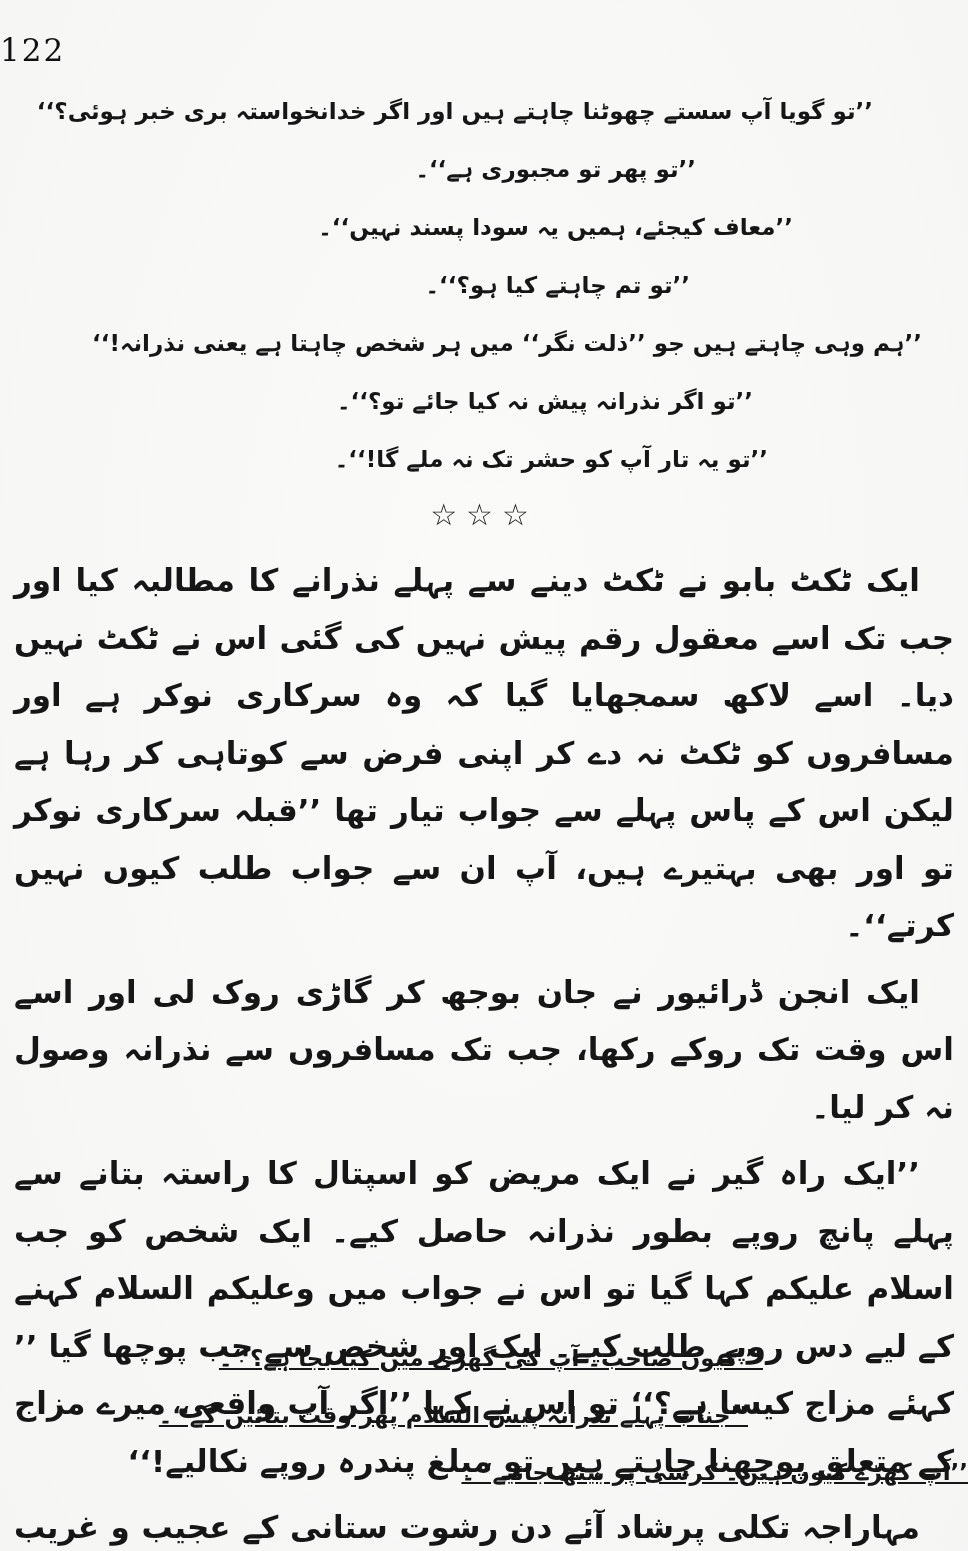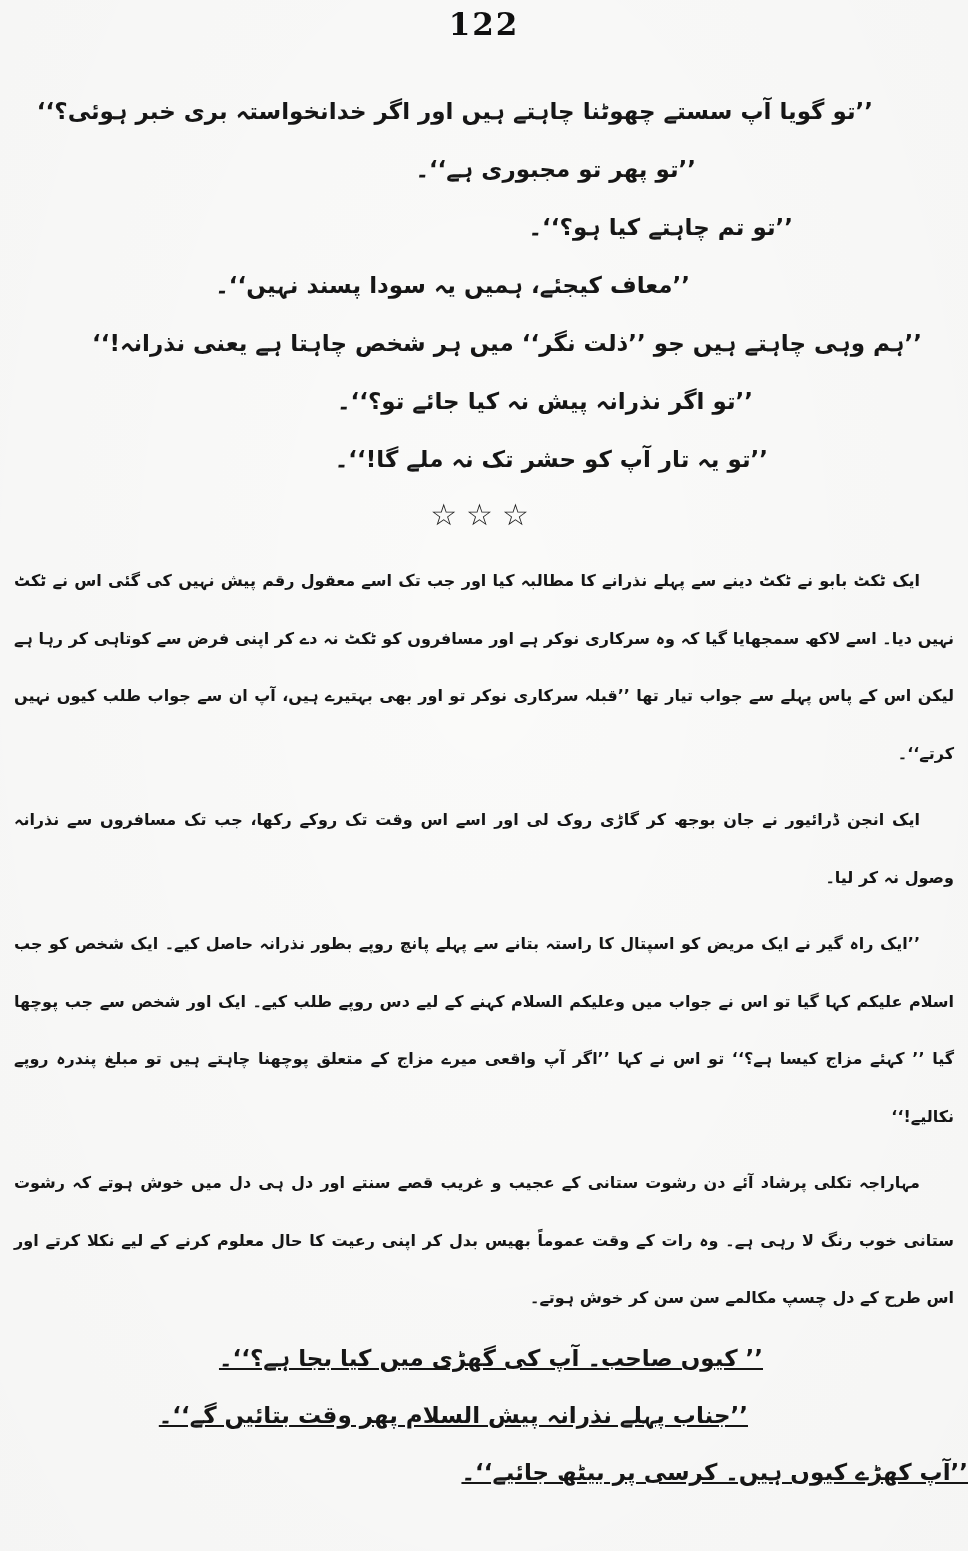--- a/index.html
+++ b/index.html
@@ -12,24 +12,24 @@
     position:relative;
     width:968px;height:1551px;
     direction:rtl;
     font-family:"DejaVu Sans",sans-serif;
     color:#161616;
     background:
       radial-gradient(ellipse at 50% 40%, rgba(0,0,0,0.012), rgba(0,0,0,0.03)),
       #fdfdfc;
   }
   .pagenum{
-    position:absolute;top:6px;left:0;right:0;
-    text-align:center;
+    position:absolute;top:32px;left:0;right:0;
+    text-align:left;
     font-family:"DejaVu Serif",serif;
-    font-weight:bold;
+    font-weight:normal;
     font-size:31px;
     letter-spacing:2px;
     color:#101010;
     direction:ltr;
   }
   .dialogues-top{position:absolute;top:82px;left:0;right:0;}
   .dl{
     height:58px;line-height:58px;
     text-align:right;
     white-space:nowrap;
@@ -50,21 +50,21 @@
     letter-spacing:9px;
     line-height:46px;
     color:#1b1b1b;
     direction:ltr;
   }
   .prose{
     position:absolute;top:552px;right:14px;left:14px;
   }
   .para{
     margin:0 0 9px 0;
-    font-size:16px;
+    font-size:31px;
     font-weight:bold;
     line-height:57.5px;
     text-align:justify;
     text-indent:34px;
   }
   .dialogues-bottom{position:absolute;top:1330px;left:0;right:0;text-decoration:underline;}
   .dialogues-bottom .dl{height:57px;line-height:57px;}
   .dialogues-bottom .dl:nth-child(1){padding-right:205px;}
   .dialogues-bottom .dl:nth-child(2){padding-right:220px;}
   .dialogues-bottom .dl:nth-child(3){}
@@ -72,22 +72,22 @@
 </head>
 <body>
 
 <div class="page">
 
   <div class="pagenum">122</div>
 
   <div class="dialogues-top">
     <div class="dl">’’تو گویا آپ سستے چھوٹنا چاہتے ہیں اور اگر خدانخواستہ بری خبر ہوئی؟‘‘</div>
     <div class="dl">’’تو پھر تو مجبوری ہے‘‘۔</div>
+    <div class="dl">’’معاف کیجئے، ہمیں یہ سودا پسند نہیں‘‘۔</div>
     <div class="dl">’’تو تم چاہتے کیا ہو؟‘‘۔</div>
-    <div class="dl">’’معاف کیجئے، ہمیں یہ سودا پسند نہیں‘‘۔</div>
     <div class="dl">’’ہم وہی چاہتے ہیں جو ’’ذلت نگر‘‘ میں ہر شخص چاہتا ہے یعنی نذرانہ!‘‘</div>
     <div class="dl">’’تو اگر نذرانہ پیش نہ کیا جائے تو؟‘‘۔</div>
     <div class="dl">’’تو یہ تار آپ کو حشر تک نہ ملے گا!‘‘۔</div>
   </div>
 
   <div class="stars">☆☆☆</div>
 
   <div class="prose">
     <p class="para">ایک ٹکٹ بابو نے ٹکٹ دینے سے پہلے نذرانے کا مطالبہ کیا اور جب تک اسے معقول رقم پیش نہیں کی گئی اس نے ٹکٹ نہیں دیا۔ اسے لاکھ سمجھایا گیا کہ وہ سرکاری نوکر ہے اور مسافروں کو ٹکٹ نہ دے کر اپنی فرض سے کوتاہی کر رہا ہے لیکن اس کے پاس پہلے سے جواب تیار تھا ’’قبلہ سرکاری نوکر تو اور بھی بہتیرے ہیں، آپ ان سے جواب طلب کیوں نہیں کرتے‘‘۔</p>
     <p class="para">ایک انجن ڈرائیور نے جان بوجھ کر گاڑی روک لی اور اسے اس وقت تک روکے رکھا، جب تک مسافروں سے نذرانہ وصول نہ کر لیا۔</p>

